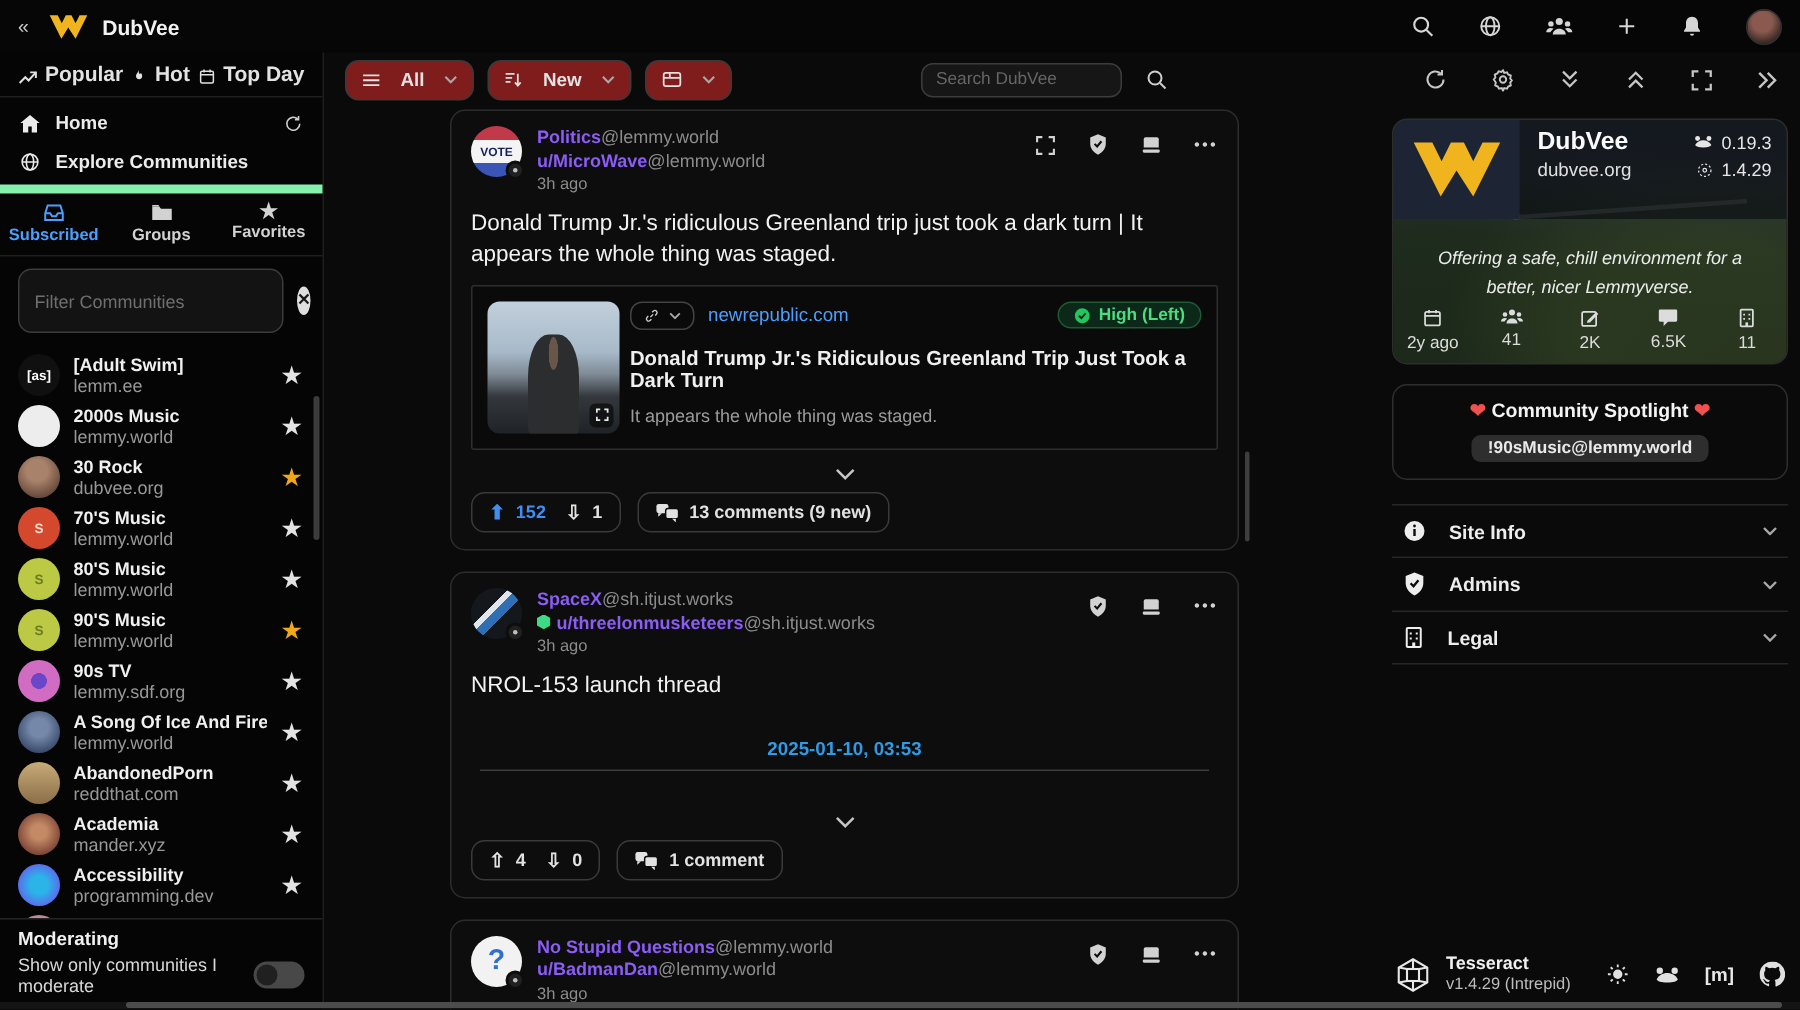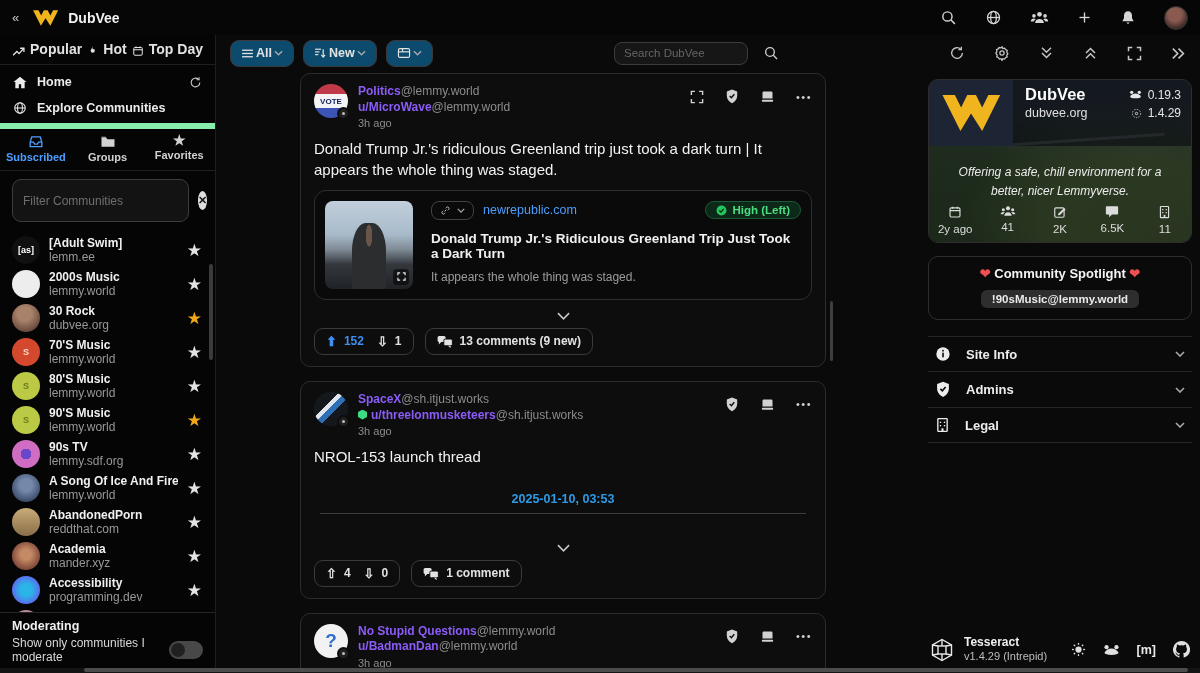--- a/index.html
+++ b/index.html
@@ -44,21 +44,21 @@
   .moderating { border-top:1px solid #262626; padding:6px 12px 9px; }
   .moderating .m-title { font-size:12.5px; font-weight:bold; color:#f0f0f0; }
   .moderating .m-row { display:flex; align-items:center; gap:8px; margin-top:3px; }
   .moderating .m-label { font-size:12px; color:#d8d8d8; flex:1; }
   .toggle { width:34px; height:18px; border-radius:9px; background:#484848; position:relative; cursor:pointer; flex:0 0 34px; }
   .toggle::after { content:""; position:absolute; left:2px; top:2px; width:14px; height:14px; border-radius:50%; background:#202020; }
 
   
   .content { flex:1; min-width:0; display:flex; flex-direction:column; background:#0a0a0a; position:relative; }
   .toolbar { flex:0 0 36px; display:flex; align-items:center; padding:0 14px; gap:9px; position:relative; }
-  .filter-btn { height:27px; display:flex; align-items:center; gap:2px; padding:0 10px; border:1px solid #3a3a3a; border-radius:9px; background:#0c4a6e; font-size:12.5px; font-weight:bold; color:#e2e2e2; cursor:pointer; }
+  .filter-btn { height:27px; display:flex; align-items:center; gap:13px; padding:0 10px; border:1px solid #3a3a3a; border-radius:9px; background:#7f1d1d; font-size:12.5px; font-weight:bold; color:#e2e2e2; cursor:pointer; }
   .chev { color:#a8a8a8; display:flex; }
   .search-wrap { position:absolute; left:398px; display:flex; align-items:center; gap:15px; }
   .search-input { width:134px; height:23px; background:#161616; border:1px solid #3c3c3c; border-radius:8px; color:#c9c9c9; font-size:11.5px; padding:0 9px; font-family:"Liberation Sans",sans-serif; outline:none; }
   .search-input::placeholder { color:#666; }
   .toolbar-icons { margin-left:auto; display:flex; align-items:center; gap:29px; color:#c6c6c6; }
   .toolbar-icons .nav-icon { color:#c6c6c6; }
 
   .content-body { flex:1; min-height:0; display:flex; }
   .feed-area { padding:2px 0 0 84px; }
   .feed-col { width:526px; display:flex; flex-direction:column; gap:14px; }
@@ -78,21 +78,21 @@
   .p-meta { flex:1; min-width:0; font-size:12px; line-height:1.3; }
   .p-line1 b, .p-line2 b { color:#8b5cf6; }
   .p-muted { color:#8c8c8c; font-weight:normal; }
   .badge-hex { display:inline-block; width:9px; height:10px; background:#3ddc84; clip-path:polygon(50% 0,100% 25%,100% 75%,50% 100%,0 75%,0 25%); margin-right:4px; vertical-align:-1px; }
   .p-time { color:#8c8c8c; font-size:11px; margin-top:1px; }
   .p-icons { display:flex; align-items:center; gap:21px; color:#d2d2d2; padding-top:5px; align-self:flex-start; }
   .p-icons .pi { cursor:pointer; display:flex; }
   .dots { font-size:11px; letter-spacing:1.5px; color:#d2d2d2; cursor:pointer; }
   .p-title { margin-top:9px; font-size:15px; color:#f2f2f2; font-weight:500; line-height:1.35; cursor:pointer; }
 
-  .link-card { margin-top:10px; border:1px solid #2e2e2e; border-radius:12px; background:#0a0a0a; padding:10px; display:flex; gap:18px; }
+  .link-card { margin-top:10px; border:1px solid #2e2e2e; border-radius:2px; background:#0a0a0a; padding:10px; display:flex; gap:7px; }
   .thumb { width:88px; height:88px; border-radius:8px; flex:0 0 88px; position:relative; overflow:hidden; cursor:pointer;
            background:linear-gradient(180deg,#c2cfdc 0%,#a8bac9 38%,#7f8b96 55%,#34383d 72%,#1f2226 100%); }
   .thumb::after { content:""; position:absolute; left:27px; top:22px; width:34px; height:70px; border-radius:40% 40% 8px 8px;
            background:radial-gradient(ellipse at 50% 18%, #6a5648 0 13%, #2b2d2f 14% 100%); }
   .thumb-expand { position:absolute; right:4px; bottom:4px; width:16px; height:16px; background:rgba(10,10,10,.72); border-radius:4px; display:grid; place-items:center; color:#e8e8e8; z-index:2; }
   .link-body { flex:1; min-width:0; }
   .link-top { display:flex; align-items:center; gap:9px; }
   .link-chip { display:flex; align-items:center; gap:6px; border:1px solid #434343; border-radius:8px; padding:3px 8px; color:#cfcfcf; cursor:pointer; }
   .link-domain { color:#4d9fff; font-size:12.5px; cursor:pointer; }
   .mbfc-badge { margin-left:auto; display:flex; align-items:center; gap:6px; background:#0b2818; border:1px solid #1d5a36; color:#4ade80; border-radius:11px; padding:2px 10px; font-size:11.5px; font-weight:bold; cursor:pointer; }

